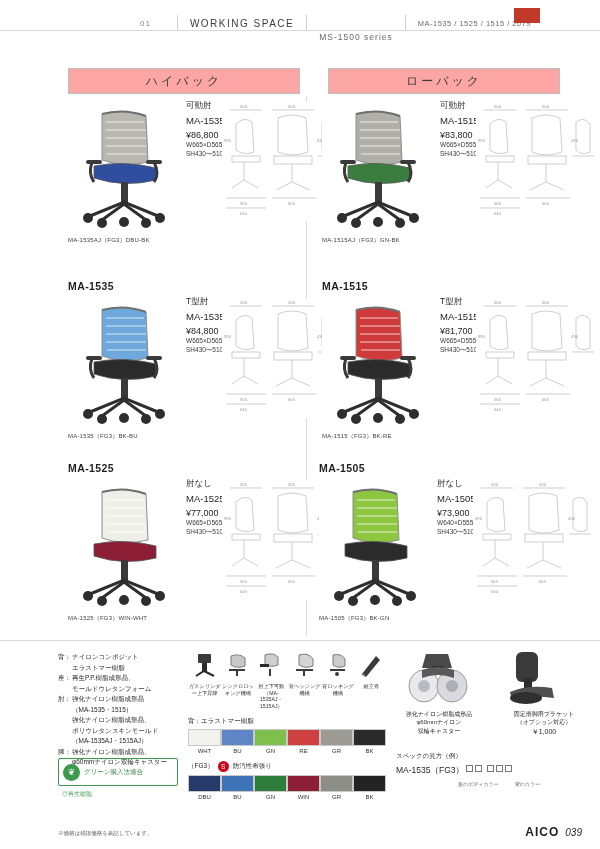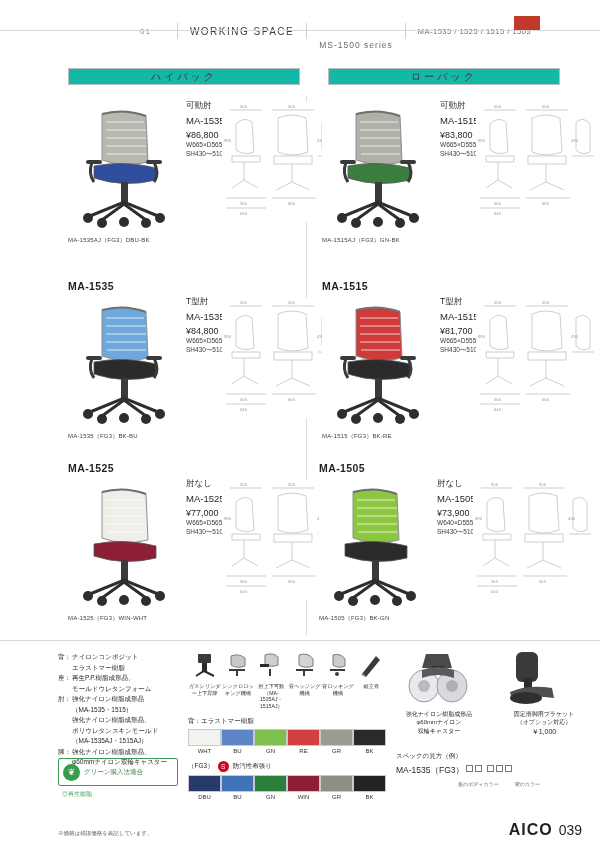--- a/index.html
+++ b/index.html
@@ -8,21 +8,21 @@
     width:600px; height:849px;
     background:#ffffff;
     font-family:"Liberation Sans", sans-serif;
     color:#231f20;
     position:relative;
     overflow:hidden;
   }
 
   
   .topbar {
-    position:absolute; top:16px; left:0; width:540px; height:30px;
+    position:absolute; top:8px; left:0; width:540px; height:30px;
     background:#ffffff;
     text-decoration:underline;
   }
   .topbar-inner {
     position:absolute; left:140px; top:3px; height:24px;
     display:flex; align-items:center;
     font-size:8.5px; letter-spacing:1px; color:#4a4a4a;
   }
   .topbar-num {
     color:#8a8a8a; font-size:8px; padding-right:14px;
@@ -32,23 +32,23 @@
   .topbar-series { color:#6b6b6b; font-size:8.5px; letter-spacing:1px;margin-top:28px; }
   .topbar-models { color:#6b6b6b; font-size:7.5px; letter-spacing:.5px; }
   .corner-mark {
     position:absolute; right:0; top:0; width:26px; height:15px; background:#c0392b;
   }
   .hr-top { position:absolute; top:30px; left:0; width:600px; height:1px; background:#d8d8d8; }
 
   
   .band { position:absolute; top:68px; left:0; width:600px; height:18px; }
   .band-label {
-    position:absolute; height:17px; border:1px solid #bdbdbd;
+    position:absolute; height:26px; border:1px solid #bdbdbd;
     display:flex; align-items:center; justify-content:center;
-    font-size:10px; color:#3b3b3b; letter-spacing:3px; background:#14b8a6;
+    font-size:12px; color:#3b3b3b; letter-spacing:3px; background:#fca5a5;
   }
   .band-label.left { left:68px; width:232px; }
   .band-label.right { left:328px; width:232px; }
 
   
   .vdiv {
     position:absolute; left:306px; top:96px; width:1px; height:540px; background:#dcdcdc;
   }
 
   
@@ -143,35 +143,35 @@
   .readbox {
     position:absolute; left:396px; top:112px; width:160px; height:62px;
   }
   .readbox .t { font-size:6.5px; margin-bottom:4px; }
   .readbox .code { font-size:8.5px; }
   .readbox .legend { font-size:5px; color:#555; margin-top:4px; display:flex; gap:16px; }
 
   .pagefoot {
     position:absolute; right:18px; bottom:10px; display:flex; align-items:baseline; gap:6px;
   }
-  .brand { font-size:16px; font-weight:bold; letter-spacing:1px; color:#231f20;margin-left:40px; }
-  .pageno { font-size:14px; color:#231f20; }
+  .brand { font-size:12px; font-weight:bold; letter-spacing:1px; color:#231f20;margin-left:40px; }
+  .pageno { font-size:10px; color:#231f20;font-style:italic; }
 </style>
 </head>
 <body>
 
 <div class="topbar">
   <div class="topbar-inner">
     <span class="topbar-num">01</span>
     <span class="topbar-sep"></span>
     <span class="topbar-cat">WORKING SPACE</span>
     <span class="topbar-sep"></span>
     <span class="topbar-series">MS-1500 series</span>
     <span class="topbar-sep"></span>
-    <span class="topbar-models">MA-1535 / 1525 / 1515 / 1505</span>
+    <span class="topbar-models">MA-1535 / 1525 / 1515 / 2079</span>
   </div>
   <div class="corner-mark"></div>
 </div>
 <div class="hr-top"></div>
 
 <div class="band">
   <div class="band-label left">ハイバック</div>
   <div class="band-label right">ローバック</div>
 </div>
 

